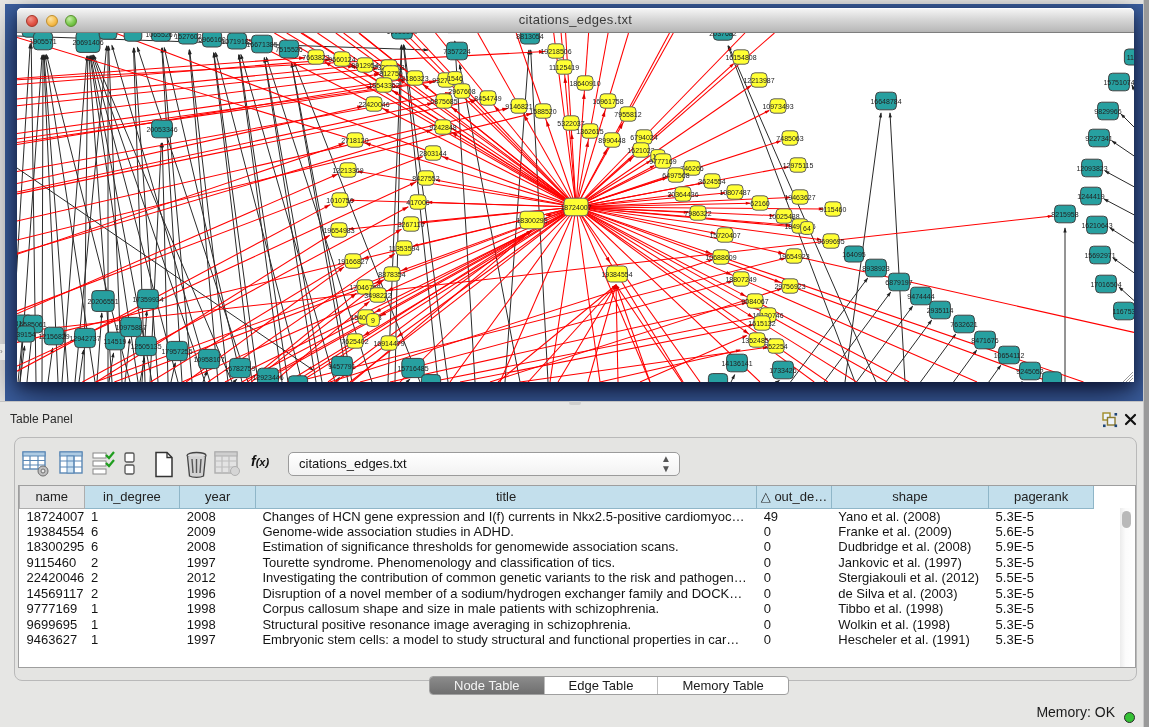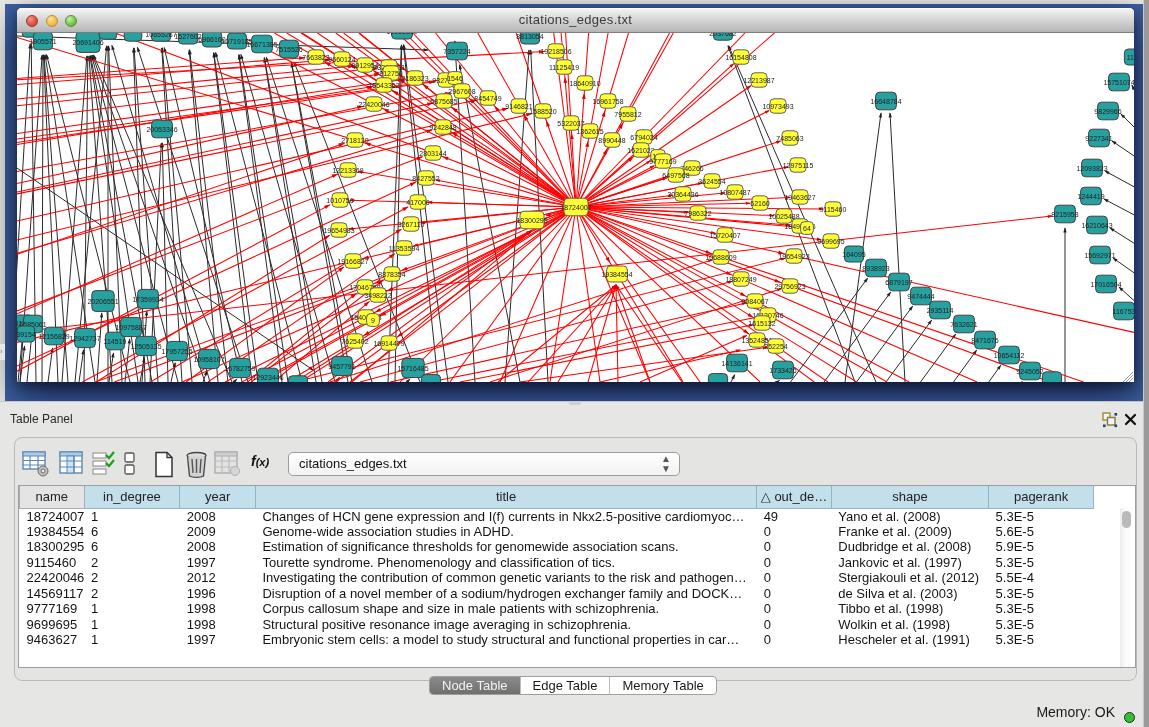--- a/index.html
+++ b/index.html
@@ -20,21 +20,21 @@
 #combo .st{position:absolute;right:8px;top:1px;font-size:10px;color:#555;line-height:10px}
 #tblwrap{position:absolute;left:3px;top:47px;width:1118px;height:183px;background:#fff;border:1px solid #9e9e9e;overflow:hidden}
 table{border-collapse:collapse;table-layout:fixed;width:1075px;font-size:13px;color:#141414}
 th{height:22px;background:#c3dfec;border:1px solid #8fb6c8;border-top:none;font-weight:normal;font-size:13px;color:#222;overflow:hidden;white-space:nowrap}
 th.c0{background:#e4e4e4;border-color:#adadad}
 td{height:15.5px;line-height:13px;padding:0 0 0 7px;overflow:hidden;white-space:nowrap}
 .c0{width:64px}.c1{width:95px}.c2{width:75px}.c3{width:497px}.c4{width:74px}.c5{width:156px}.c6{width:104px}
 #vscroll{position:absolute;right:1px;top:22px;width:14px;height:160px;background:linear-gradient(90deg,#ececec,#fbfbfb 40%,#fff)}
 #vthumb{position:absolute;right:3px;top:3px;width:9px;height:17px;background:#b9b9b9;border-radius:5px}
 #tabs{position:absolute;left:429px;top:274px;z-index:5;height:19px;display:flex;border:1px solid #9f9f9f;border-radius:4px;overflow:hidden;background:#fff}
-#tabs div{font-size:13px;line-height:18px;padding:0 12px;color:#1a1a1a;border-left:1px solid #bdbdbd}
+#tabs div{font-size:13px;line-height:18px;padding:0 24px;color:#1a1a1a;border-left:1px solid #bdbdbd}
 #tabs div:first-child{border-left:none;background:linear-gradient(#8b8b8b,#6f6f6f);color:#f4f4f4}
 #mem{position:absolute;right:28px;bottom:7px;font-size:14px;color:#1a1a1a}
 #memdot{position:absolute;right:8px;bottom:4px;width:11px;height:11px;border-radius:50%;background:#35c135;border:1.2px solid #2a2a2a}
 </style></head><body>
 <div id="desk">
  <div id="win">
   <div id="graphwrap">
         <svg width="1117" height="349" viewBox="0 0 1117 349" style="position:absolute;left:0;top:0">
           <defs>
             <marker id="ar" viewBox="0 0 10 10" refX="8" refY="5" markerWidth="6.5" markerHeight="5" orient="auto-start-reverse">
@@ -731,21 +731,21 @@
               <td class="c5">Jankovic et al. (1997)</td>
               <td class="c6">5.3E-5</td>
             </tr>
             <tr>
               <td class="c0">22420046</td>
               <td class="c1">2</td>
               <td class="c2">2012</td>
               <td class="c3">Investigating the contribution of common genetic variants to the risk and pathogen…</td>
               <td class="c4">0</td>
               <td class="c5">Stergiakouli et al. (2012)</td>
-              <td class="c6">5.5E-4</td>
+              <td class="c6">5.5E-5</td>
             </tr>
             <tr>
               <td class="c0">14569117</td>
               <td class="c1">2</td>
               <td class="c2">1996</td>
               <td class="c3">Disruption of a novel member of a sodium/hydrogen exchanger family and DOCK…</td>
               <td class="c4">0</td>
               <td class="c5">de Silva et al. (2003)</td>
               <td class="c6">5.3E-5</td>
             </tr>

